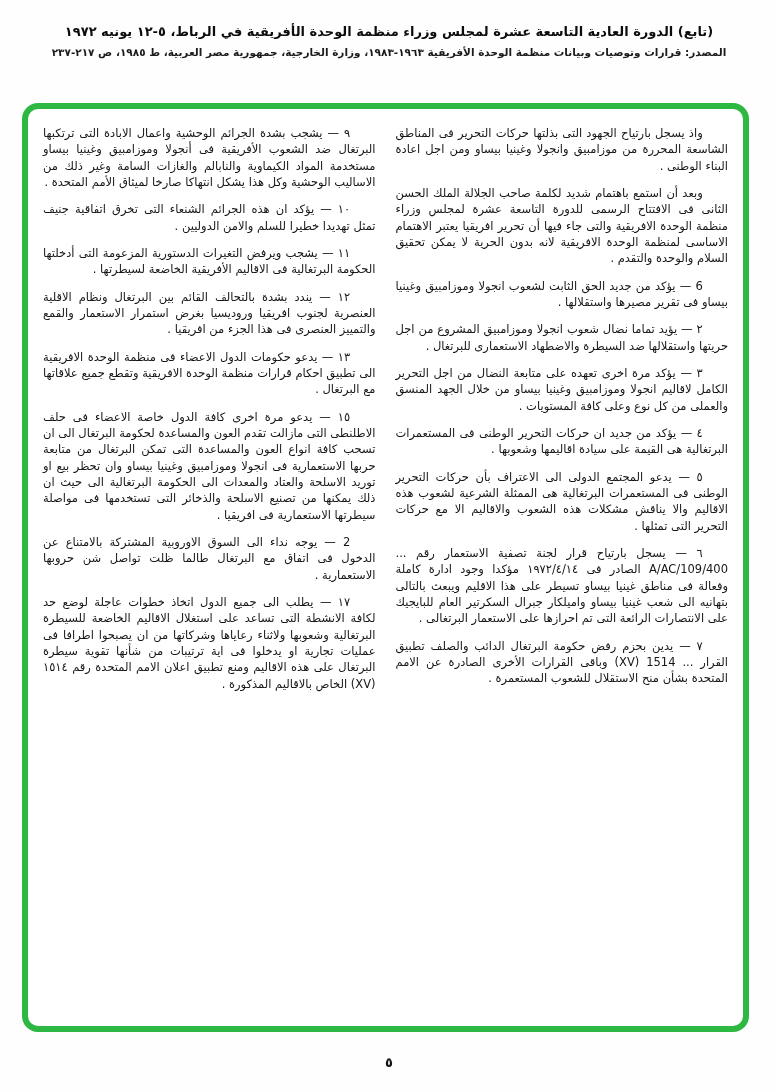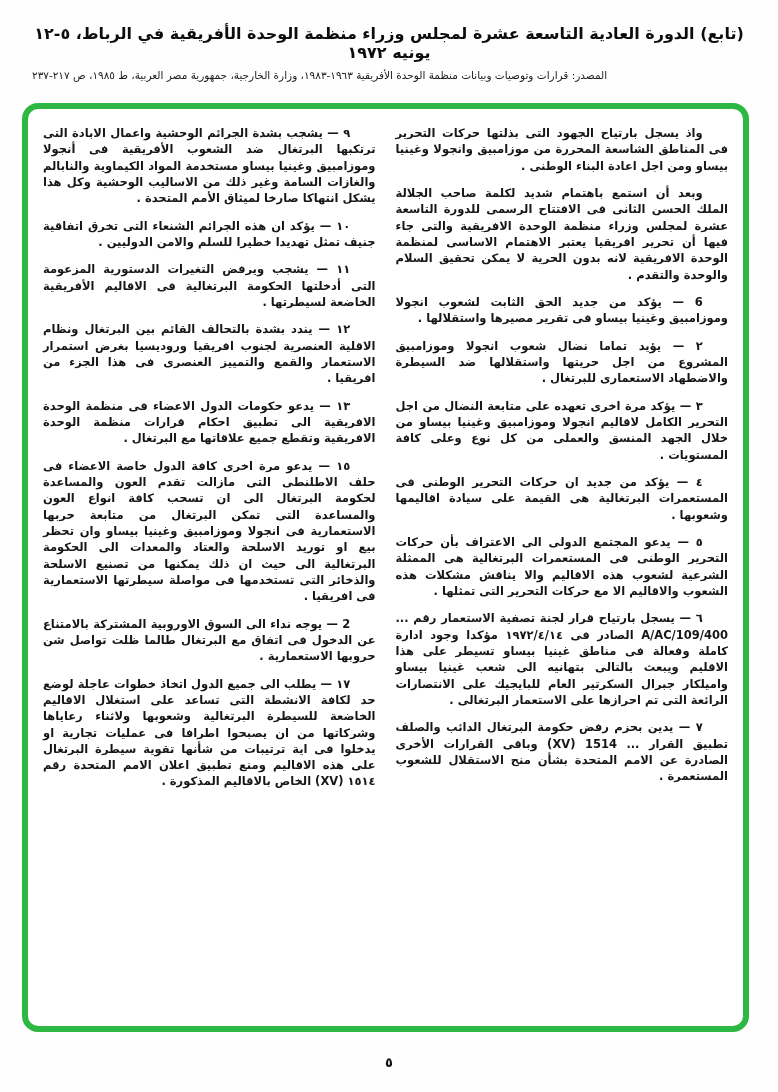--- a/index.html
+++ b/index.html
@@ -14,32 +14,32 @@
     overflow: hidden;
     direction: rtl;
     font-family: "DejaVu Sans", sans-serif;
     color: #141414;
   }
   .header {
     padding-top: 24px;
     text-align: center;
   }
   .doc-title {
-    font-size: 16px;
+    font-size: 13px;
     font-weight: bold;
     letter-spacing: 0.2px;
     padding: 0 30px;
     color: #0d0d0d;
   }
   .doc-source {
     margin-top: 7px;
     padding: 0 32px;
     font-size: 10.5px;
-    font-weight: normal;
-    text-align: left;
+    font-weight: bold;
+    text-align: center;
     color: #1b1b1b;
   }
   .content-frame {
     position: absolute;
     top: 103px;
     left: 22px;
     width: 727px;
     height: 929px;
     box-sizing: border-box;
     border: 6px solid #2cb842;
@@ -55,21 +55,20 @@
     min-width: 0;
     font-size: 11.5px;
     line-height: 1.42;
     text-align: justify;
     text-justify: inter-word;
     color: #161616;
   }
   .text-column p {
     margin: 0 0 11px 0;
     text-indent: 2.2em;
-    font-weight: bold;
   }
   .text-column p:last-child {
     margin-bottom: 0;
   }
   .page-footer {
     position: absolute;
     bottom: 22px;
     left: 0;
     right: 0;
     text-align: center;

